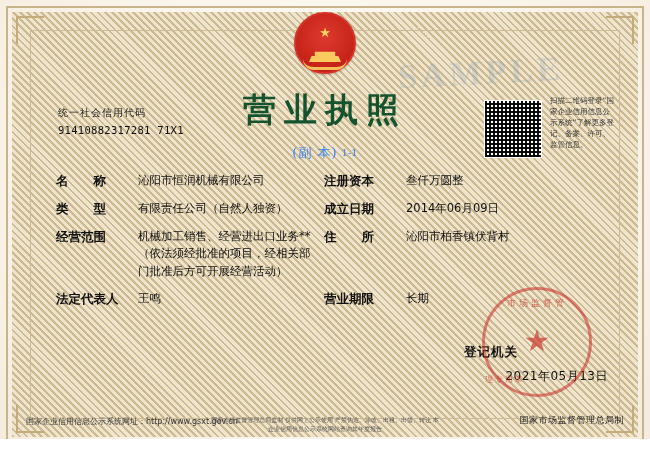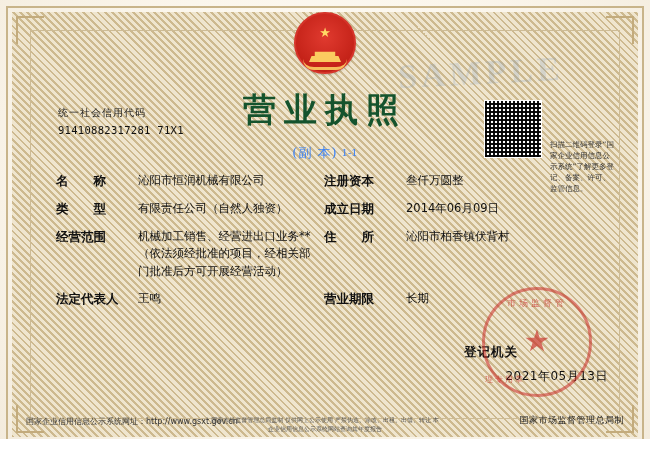--- a/index.html
+++ b/index.html
@@ -190,21 +190,20 @@
   }
   .qr-note {
     position: absolute;
     right: 34px;
     top: 96px;
     width: 66px;
     font-size: 7.5px;
     line-height: 1.45;
     color: #333;
     font-family: "DejaVu Sans", sans-serif;
-    margin-top: 44px;
   }
 
   
   .fields {
     position: absolute;
     left: 56px;
     top: 172px;
     right: 40px;
   }
   .row {

